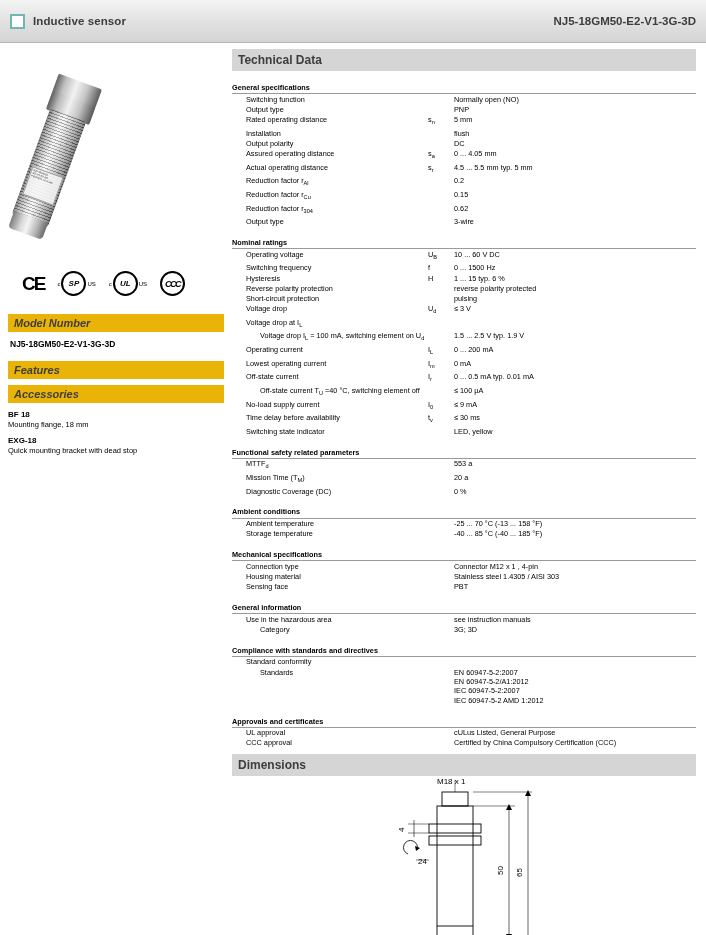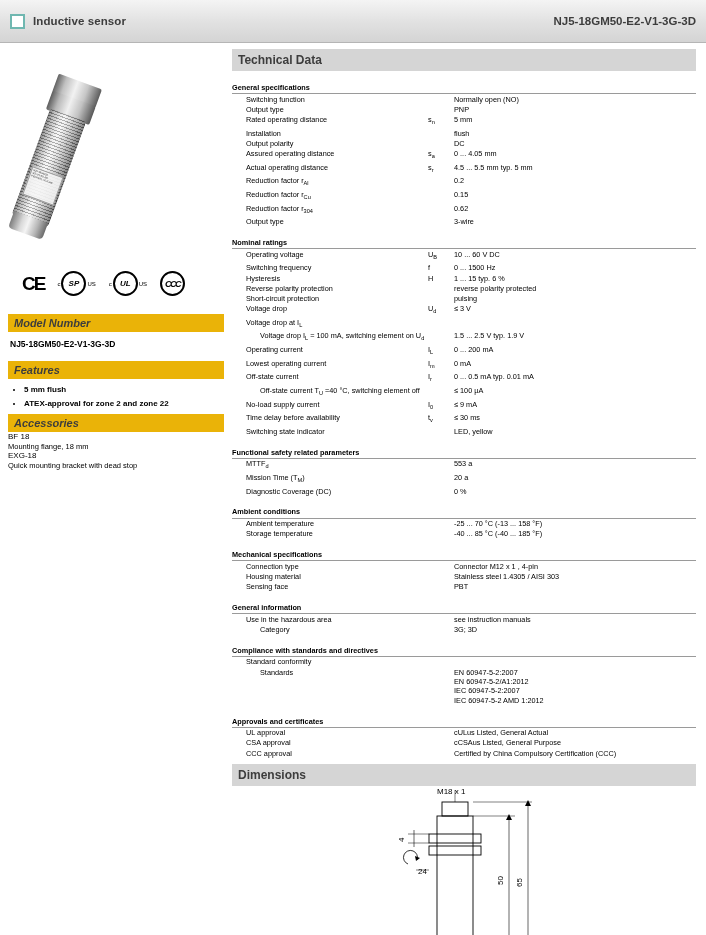--- a/index.html
+++ b/index.html
@@ -101,21 +101,21 @@
 
   
   .bar {
     background: #eab308;
     font-size: 11px; font-weight: bold; color: #3d3d3d;
     padding: 3px 6px; margin-top: 6px; font-style: italic;
   }
   .model-num { font-size: 8.5px; font-weight: bold; padding: 7px 2px 6px 2px; }
   .feat-list { margin: 6px 0 0 0; padding-left: 16px; }
   .feat-list li { font-size: 8px; font-weight: bold; margin-bottom: 5px; }
-  .acc-name { font-size: 8px; font-weight: normal; }
+  .acc-name { font-size: 8px; font-weight: bold; margin-top: 7px; }
   .acc-desc { font-size: 7.5px; margin-top: 1px; }
 
   
   .tbar {
     background: #d5d5d5;
     font-size: 12px; font-weight: bold; color: #3d3d3d;
     padding: 4px 6px; margin-top: 6px;
   }
   table.td { width: 100%; border-collapse: collapse; margin-top: 1px; }
   table.td td { vertical-align: top; padding: 0.4px 0; line-height: 9.4px; font-size: 7.3px; }
@@ -167,24 +167,20 @@
         <div class="mark-circle">UL</div>
         <span class="mark-post">US</span>
       </div>
       <div class="mark-circle mark-ccc">CCC</div>
     </div>
 
     <div class="bar">Model Number</div>
     <div class="model-num">NJ5-18GM50-E2-V1-3G-3D</div>
 
     <div class="bar">Features</div>
-    <ul class="feat-list">
-      <li>5 mm flush</li>
-      <li>ATEX-approval for zone 2 and zone 22</li>
-    </ul>
 
     <div class="bar">Accessories</div>
     <div>
       <div class="acc-name">BF 18</div>
       <div class="acc-desc">Mounting flange, 18 mm</div>
     </div>
     <div>
       <div class="acc-name">EXG-18</div>
       <div class="acc-desc">Quick mounting bracket with dead stop</div>
     </div>
@@ -430,26 +426,21 @@
           </tr>
           <tr class="grp">
             <td class="c-label" colspan="3">Approvals and certificates</td>
           </tr>
           <tr>
             <td class="hr-line" colspan="3"></td>
           </tr>
           <tr class="sub">
             <td class="c-label">UL approval</td>
             <td class="c-sym"></td>
-            <td class="c-val">cULus Listed, General Actual</td>
-          </tr>
-          <tr class="sub">
-            <td class="c-label">CSA approval</td>
-            <td class="c-sym"></td>
-            <td class="c-val">cCSAus Listed, General Purpose</td>
+            <td class="c-val">cULus Listed, General Purpose</td>
           </tr>
           <tr class="sub">
             <td class="c-label">CCC approval</td>
             <td class="c-sym"></td>
             <td class="c-val">Certified by China Compulsory Certification (CCC)</td>
           </tr>
         </tbody>
     </table>
 
     <div class="tbar">Dimensions</div>

